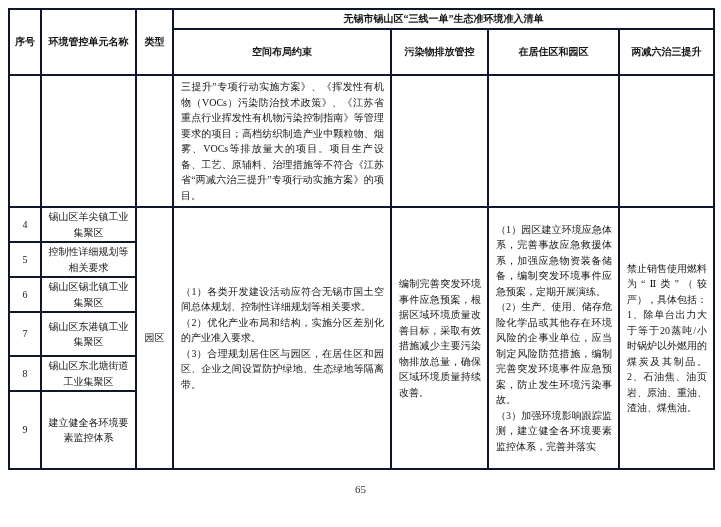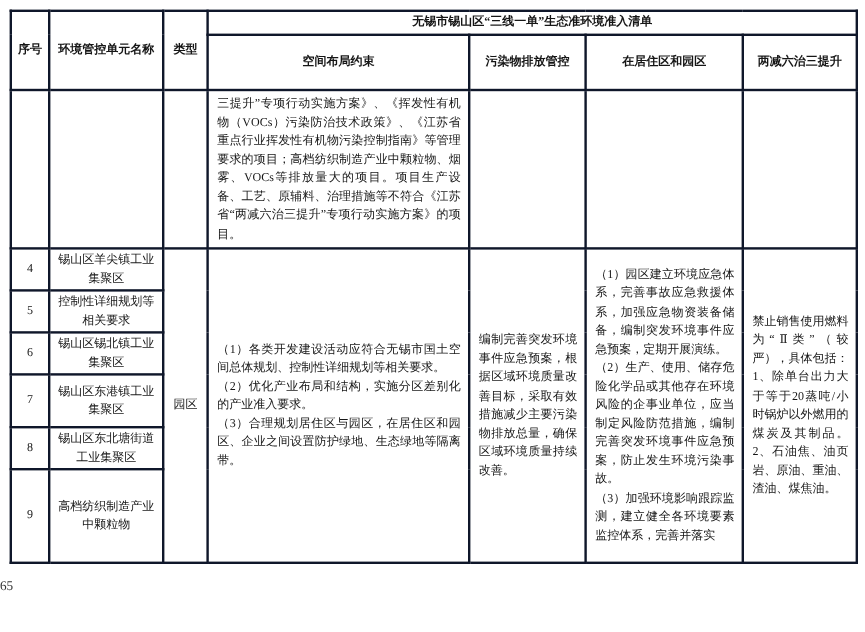--- a/index.html
+++ b/index.html
@@ -43,21 +43,21 @@
     text-justify: inter-character;
     vertical-align: middle;
     padding: 3px 6px 3px 7px;
     line-height: 1.55;
     white-space: pre-line;
   }
   td.c-text-top { vertical-align: top; margin-top: 41px; }
   .page-num {
     position: absolute;
     top: 483px; left: 0; right: 0;
-    text-align: left;
+    text-align: center;
     font-size: 11px;
     color: #333333;
   }
 </style>
 </head>
 <body>
 
 <table class="doc-table">
   <colgroup>
     <col style="width:32px">
@@ -116,18 +116,18 @@
     <tr style="height:44px">
       <td class="c-center">7</td>
       <td class="c-center">锡山区东港镇工业集聚区</td>
     </tr>
     <tr style="height:30px">
       <td class="c-center">8</td>
       <td class="c-center">锡山区东北塘街道工业集聚区</td>
     </tr>
     <tr style="height:78px">
       <td class="c-center">9</td>
-      <td class="c-center">高档纺织制造产业中颗粒物</td>
+      <td class="c-center">建立健全各环境要素监控体系</td>
     </tr>
   </tbody>
 </table>
 
 <div class="page-num">65</div>
 
 </body></html>

